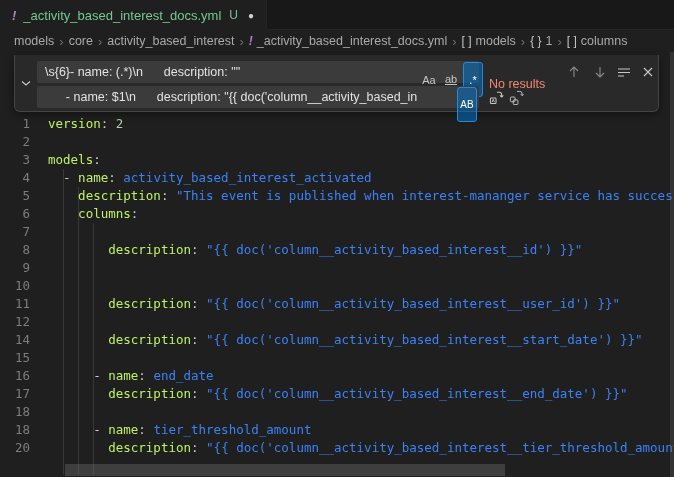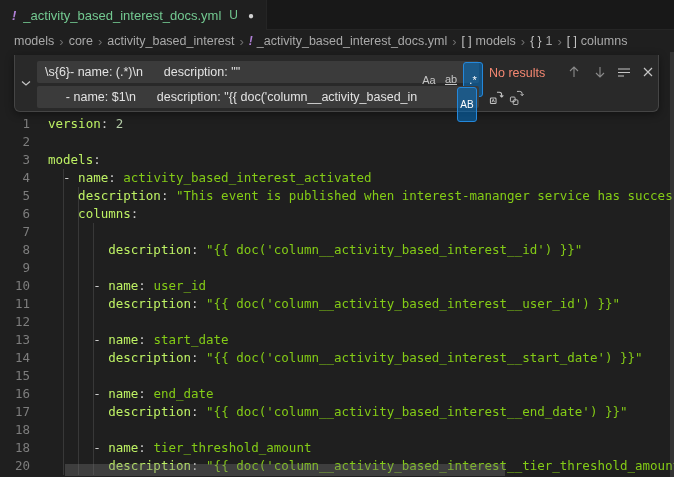--- a/index.html
+++ b/index.html
@@ -30,21 +30,21 @@
   .editor { position:absolute; top:52px; left:0; right:0; bottom:0; background:#1f1f1f; overflow:hidden; }
   .guide { position:absolute; width:1px; background:#383838; }
   .code-area { position:absolute; top:63px; left:0; right:0; }
   .line { display:flex; height:18px; line-height:18px; white-space:pre;
           font-family:"DejaVu Sans Mono", monospace; font-size:12.5px; }
   .ln { width:30px; flex:none; text-align:right; color:#7d7d7d; }
   .lc { padding-left:18px; flex:none; }
   .tok-key { color:#bef264; }
   .tok-pun { color:#cccccc; }
   .tok-num { color:#b5cea8; }
-  .tok-str { color:#84cc16;text-align:right; }
+  .tok-str { color:#3b82f6;text-align:right; }
   .hscrollbar { position:absolute; left:65px; top:412px; width:440px; height:12px;
                 background:rgba(121,121,121,0.35); }
   .vscrollbar { position:absolute; right:0; top:0; bottom:0; width:4px;
                 background:rgba(121,121,121,0.22); }
 
   
   .findwidget { position:absolute; left:14px; top:55px; width:645px; height:57px; z-index:20;
                 background:#292929; border:1px solid #454545; border-top:none;
                 border-radius:0 0 6px 6px; box-shadow:0 2px 8px rgba(0,0,0,0.45); }
   .fw-toggle { position:absolute; left:0; top:0; width:22px; height:100%; display:flex;
@@ -53,21 +53,21 @@
   .fw-row.r1 { top:6px; }
   .fw-row.r2 { top:31px; }
   .fw-input { position:absolute; left:0; top:0; width:442px; height:22px; background:#3b3b3b;
               border:none; outline:none; border-radius:2px; color:#e2e2e2; font-size:12.5px;
               font-family:"Liberation Sans", sans-serif; padding:0 72px 0 8px; }
   .opt { position:absolute; top:1px; width:20px; height:35px; display:flex; align-items:center;
          justify-content:center; font-size:11px; color:#c5c5c5; border-radius:3px;
          border:1px solid transparent; cursor:pointer; }
   .opt.active { background:rgba(0,120,212,0.5); border-color:#2488db; color:#ffffff; }
   .opt .uline { border-bottom:1px solid #c5c5c5; line-height:10px; }
-  .status { position:absolute; left:452px; top:1px; height:22px; display:flex; align-items:center;
+  .status { position:absolute; left:452px; top:12px; height:22px; display:flex; align-items:center;
             color:#f48771; font-size:12.5px; }
   .fw-btn { position:absolute; top:2px; width:18px; height:18px; display:flex; align-items:center;
             justify-content:center; cursor:pointer; }
   .fw-btn svg { display:block; }
   .stroke-dim  { stroke:#8b8b8b; }
   .stroke-norm { stroke:#c5c5c5; }
 </style>
 </head>
 <body>
 
@@ -123,24 +123,23 @@
     <div class="code-area" id="code-area">
         <div class="line"><span class="ln">1</span><span class="lc"><span class="tok-key">version</span><span class="tok-pun">: </span><span class="tok-num">2</span></span></div>
         <div class="line"><span class="ln">2</span><span class="lc"></span></div>
         <div class="line"><span class="ln">3</span><span class="lc"><span class="tok-key">models</span><span class="tok-pun">:</span></span></div>
         <div class="line"><span class="ln">4</span><span class="lc"><span class="tok-pun">  - </span><span class="tok-key">name</span><span class="tok-pun">: </span><span class="tok-str">activity_based_interest_activated</span></span></div>
         <div class="line"><span class="ln">5</span><span class="lc"><span class="tok-pun">    </span><span class="tok-key">description</span><span class="tok-pun">: </span><span class="tok-str">"This event is published when interest-mananger service has successf</span></span></div>
         <div class="line"><span class="ln">6</span><span class="lc"><span class="tok-pun">    </span><span class="tok-key">columns</span><span class="tok-pun">:</span></span></div>
         <div class="line"><span class="ln">7</span></div>
         <div class="line"><span class="ln">8</span><span class="lc"><span class="tok-pun">        </span><span class="tok-key">description</span><span class="tok-pun">: </span><span class="tok-str">"{{ doc('column__activity_based_interest__id') }}"</span></span></div>
         <div class="line"><span class="ln">9</span><span class="lc"></span></div>
-        <div class="line"><span class="ln">10</span><span class="lc"><span class="tok-pun">      - </span><span class="tok-key">name</span><span class="tok-pun">: </span><span class="tok-str">user_id</span></span></div>
+        <div class="line"><span class="ln">10</span></div>
         <div class="line"><span class="ln">11</span><span class="lc"><span class="tok-pun">        </span><span class="tok-key">description</span><span class="tok-pun">: </span><span class="tok-str">"{{ doc('column__activity_based_interest__user_id') }}"</span></span></div>
         <div class="line"><span class="ln">12</span><span class="lc"></span></div>
-        <div class="line"><span class="ln">13</span><span class="lc"><span class="tok-pun">      - </span><span class="tok-key">name</span><span class="tok-pun">: </span><span class="tok-str">start_date</span></span></div>
         <div class="line"><span class="ln">14</span><span class="lc"><span class="tok-pun">        </span><span class="tok-key">description</span><span class="tok-pun">: </span><span class="tok-str">"{{ doc('column__activity_based_interest__start_date') }}"</span></span></div>
         <div class="line"><span class="ln">15</span><span class="lc"></span></div>
         <div class="line"><span class="ln">16</span><span class="lc"><span class="tok-pun">      - </span><span class="tok-key">name</span><span class="tok-pun">: </span><span class="tok-str">end_date</span></span></div>
         <div class="line"><span class="ln">17</span><span class="lc"><span class="tok-pun">        </span><span class="tok-key">description</span><span class="tok-pun">: </span><span class="tok-str">"{{ doc('column__activity_based_interest__end_date') }}"</span></span></div>
         <div class="line"><span class="ln">18</span><span class="lc"></span></div>
         <div class="line"><span class="ln">18</span><span class="lc"><span class="tok-pun">      - </span><span class="tok-key">name</span><span class="tok-pun">: </span><span class="tok-str">tier_threshold_amount</span></span></div>
         <div class="line"><span class="ln">20</span><span class="lc"><span class="tok-pun">        </span><span class="tok-key">description</span><span class="tok-pun">: </span><span class="tok-str">"{{ doc('column__activity_based_interest__tier_threshold_amount</span></span></div>
       </div>
     <div class="hscrollbar"></div>
     <div class="vscrollbar"></div>

